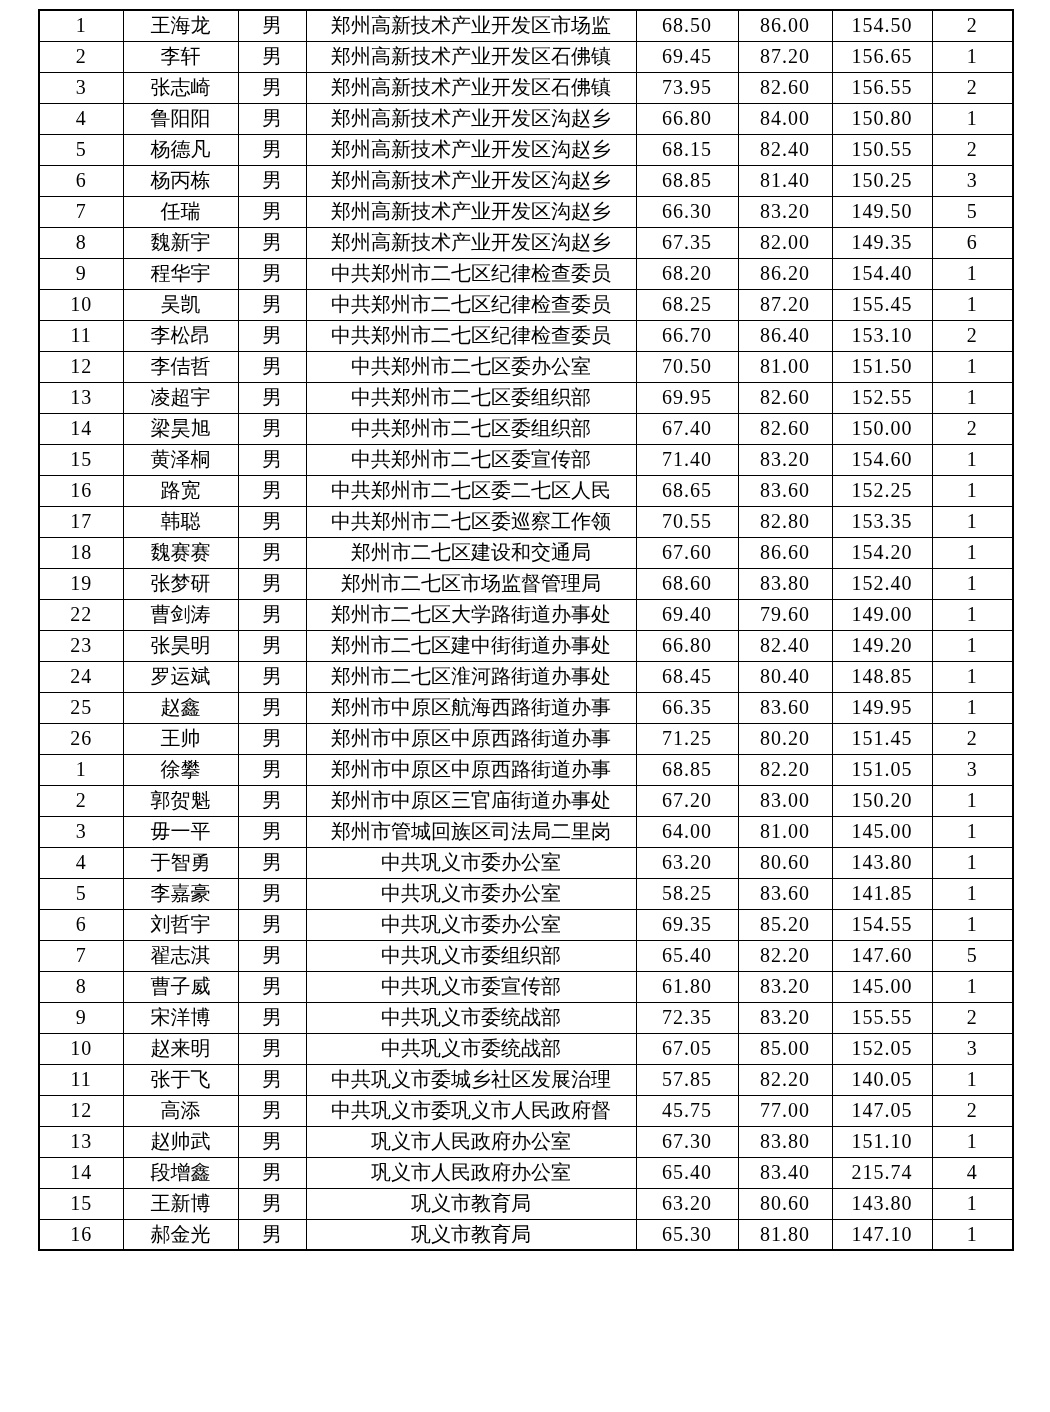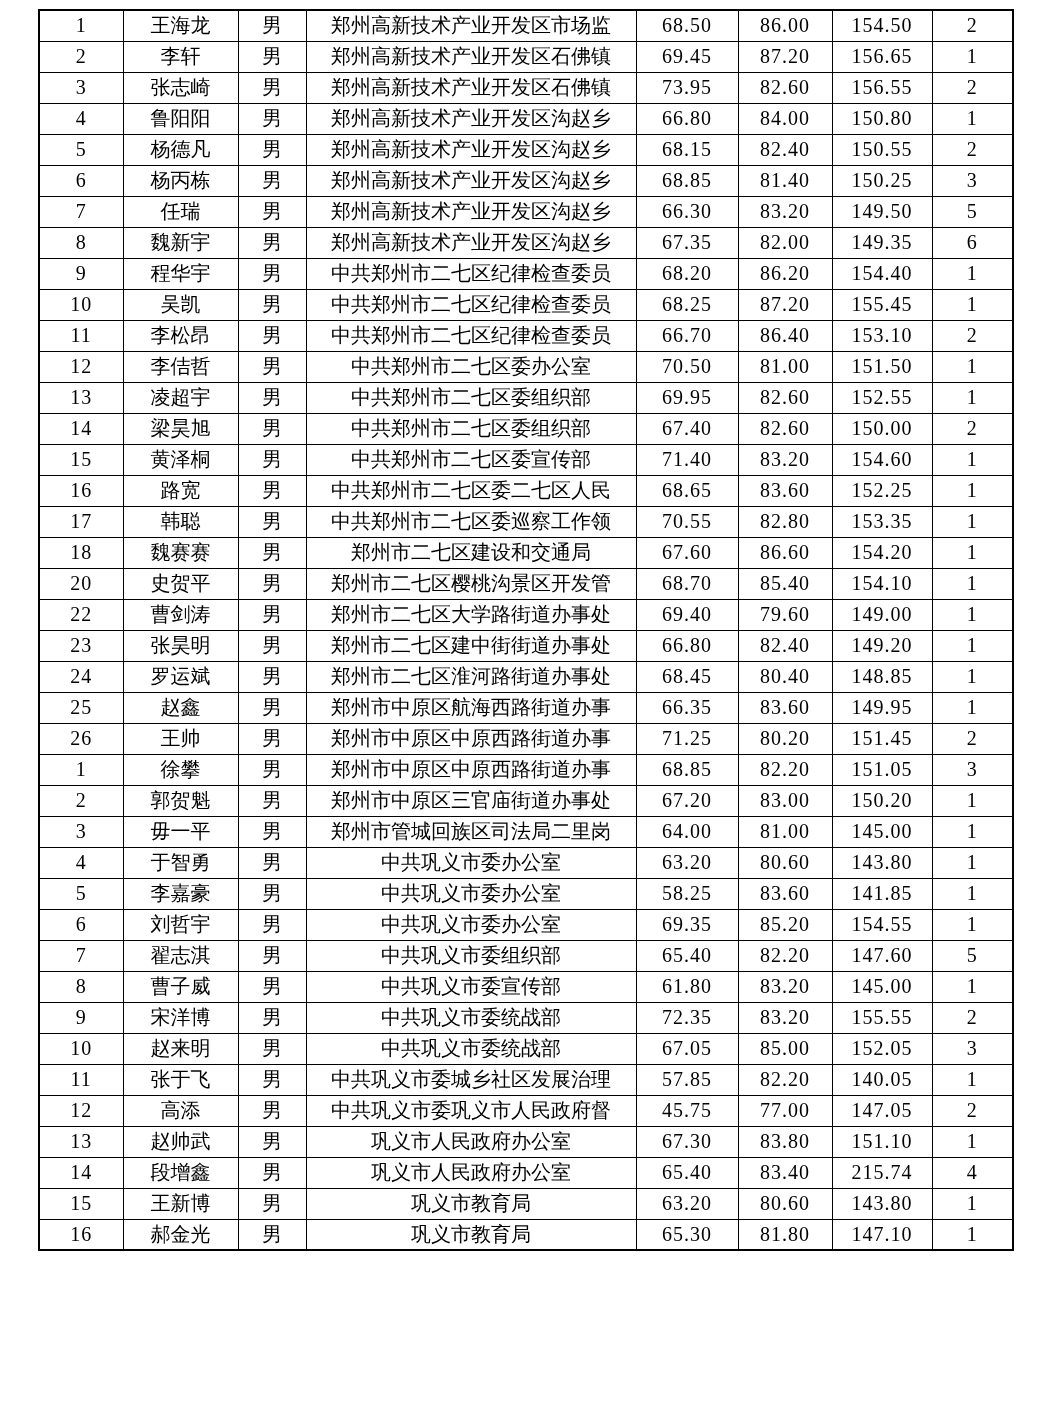--- a/index.html
+++ b/index.html
@@ -237,27 +237,27 @@
           <td class="cell-no">18</td>
           <td class="cell-name">魏赛赛</td>
           <td class="cell-gender">男</td>
           <td class="cell-org">郑州市二七区建设和交通局</td>
           <td class="cell-score1">67.60</td>
           <td class="cell-score2">86.60</td>
           <td class="cell-total">154.20</td>
           <td class="cell-rank">1</td>
         </tr>
         <tr>
-          <td class="cell-no">20</td>
-          <td class="cell-name">史贺平</td>
-          <td class="cell-gender">男</td>
-          <td class="cell-org">郑州市二七区樱桃沟景区开发管</td>
-          <td class="cell-score1">68.70</td>
-          <td class="cell-score2">85.40</td>
-          <td class="cell-total">154.10</td>
+          <td class="cell-no">19</td>
+          <td class="cell-name">张梦研</td>
+          <td class="cell-gender">男</td>
+          <td class="cell-org">郑州市二七区市场监督管理局</td>
+          <td class="cell-score1">68.60</td>
+          <td class="cell-score2">83.80</td>
+          <td class="cell-total">152.40</td>
           <td class="cell-rank">1</td>
         </tr>
         <tr>
           <td class="cell-no">22</td>
           <td class="cell-name">曹剑涛</td>
           <td class="cell-gender">男</td>
           <td class="cell-org">郑州市二七区大学路街道办事处</td>
           <td class="cell-score1">69.40</td>
           <td class="cell-score2">79.60</td>
           <td class="cell-total">149.00</td>

